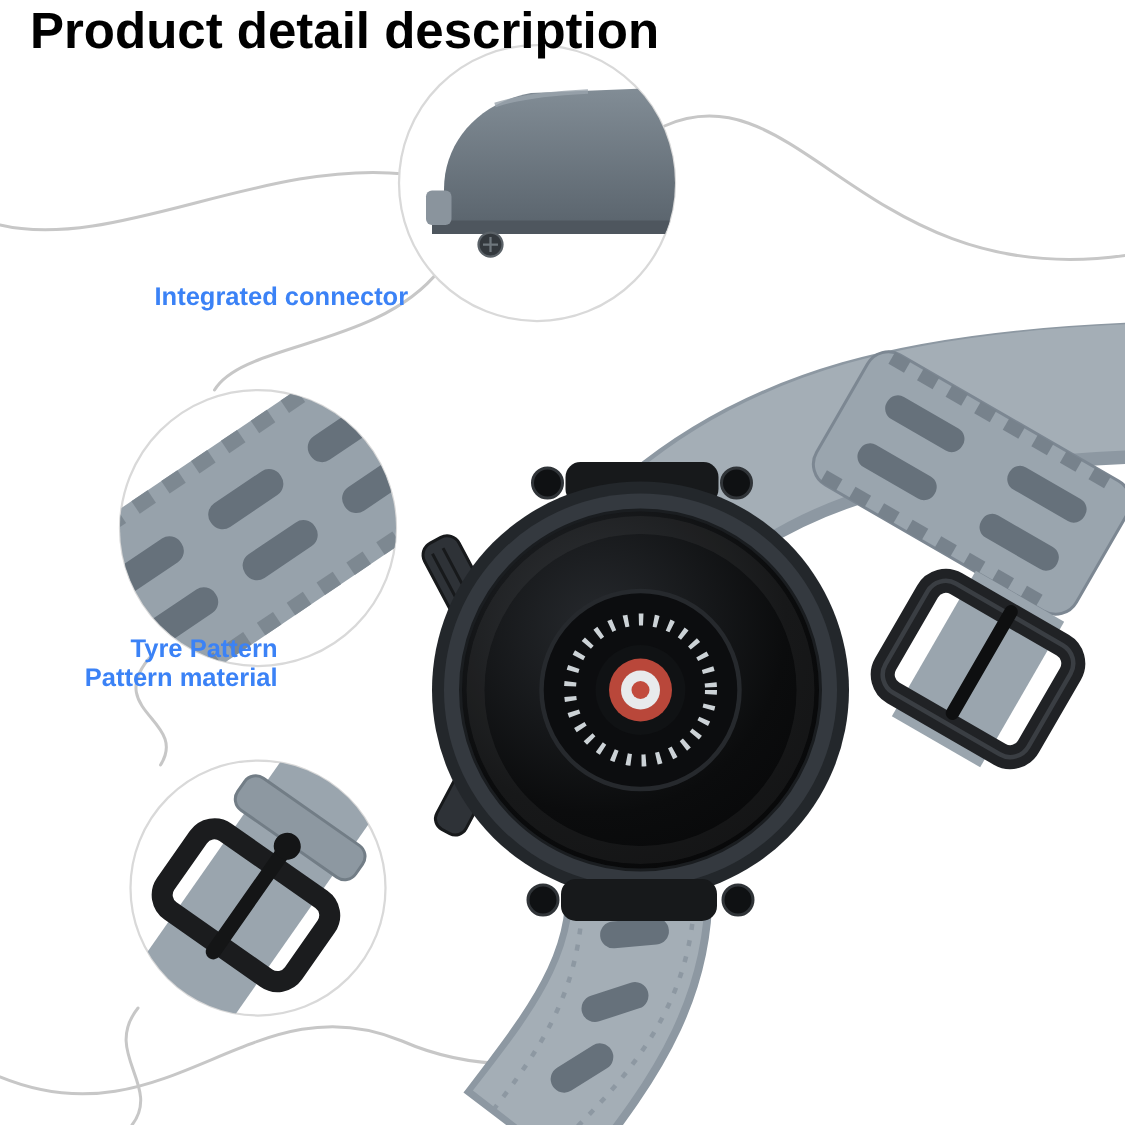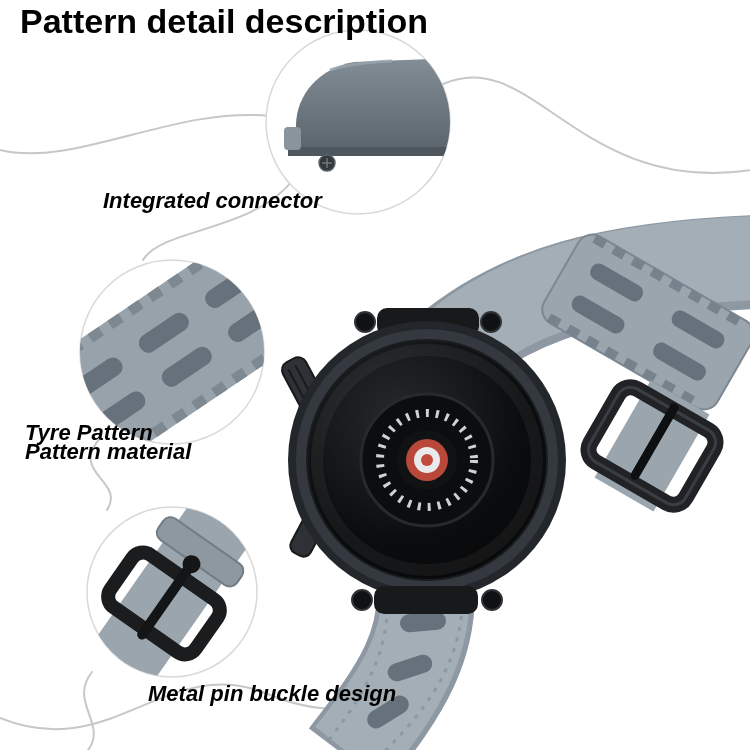--- a/index.html
+++ b/index.html
@@ -6,24 +6,24 @@
   body{
     width:750px;height:750px;background:#ffffff;position:relative;
     font-family:"Liberation Sans", sans-serif;overflow:hidden;
   }
   .stage{position:absolute;inset:0;width:750px;height:750px;}
   .page-title{
     position:absolute;left:20px;top:2px;font-size:34px;font-weight:800;
     color:#000;letter-spacing:0px;margin:0;white-space:nowrap;
   }
   .callout-label{
-    position:absolute;font-size:22px;font-weight:700;color:#000000;white-space:nowrap;font-style:italic;
+    position:absolute;font-size:17px;font-weight:700;color:#3b82f6;white-space:nowrap;
   }
   .label-connector{left:103px;top:188px;}
-  .label-tyre{left:25px;top:423px;width:170px;text-align:left;line-height:19px;white-space:normal;}
+  .label-tyre{left:15px;top:423px;width:170px;text-align:right;line-height:19px;white-space:normal;}
   .label-buckle{left:148px;top:681px;}
   svg{display:block;}
 </style>
 </head>
 <body>
 
 <div class="stage">
 
   <svg width="750" height="750" viewBox="0 0 750 750">
     <defs>
@@ -212,23 +212,22 @@
           <circle cx="427" cy="460" r="6" fill="#c24b3d"></circle>
         </g>
 
         <rect x="374" y="586" width="104" height="28" rx="10" fill="#17191b"></rect>
         <circle cx="362" cy="600" r="10" fill="#0f1113" stroke="#303438" stroke-width="2"></circle>
         <circle cx="492" cy="600" r="10" fill="#0f1113" stroke="#303438" stroke-width="2"></circle>
       </g>
     </g>
   </svg>
 
-  <h1 class="page-title">Pattern detail description</h1>
+  <h1 class="page-title">Product detail description</h1>
 
   <div class="callout-label label-connector">Integrated connector</div>
 
   <div class="callout-label label-tyre">
     <div>Tyre Pattern</div>
     <div>Pattern material</div>
   </div>
 
-  <div class="callout-label label-buckle">Metal pin buckle design</div>
 </div>
 
 </body></html>

